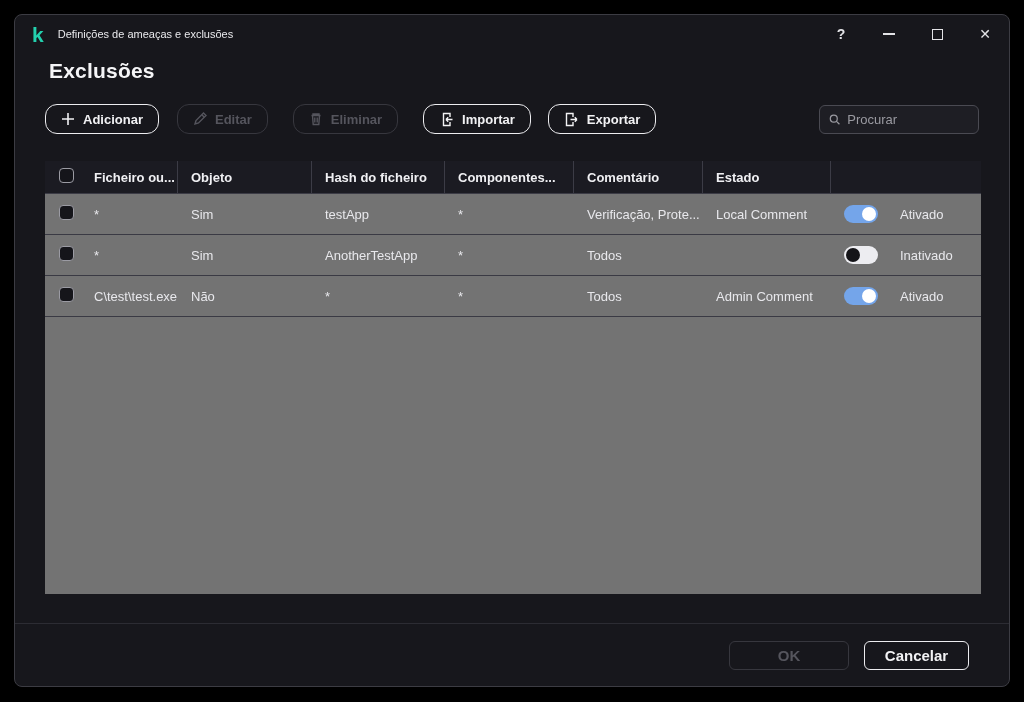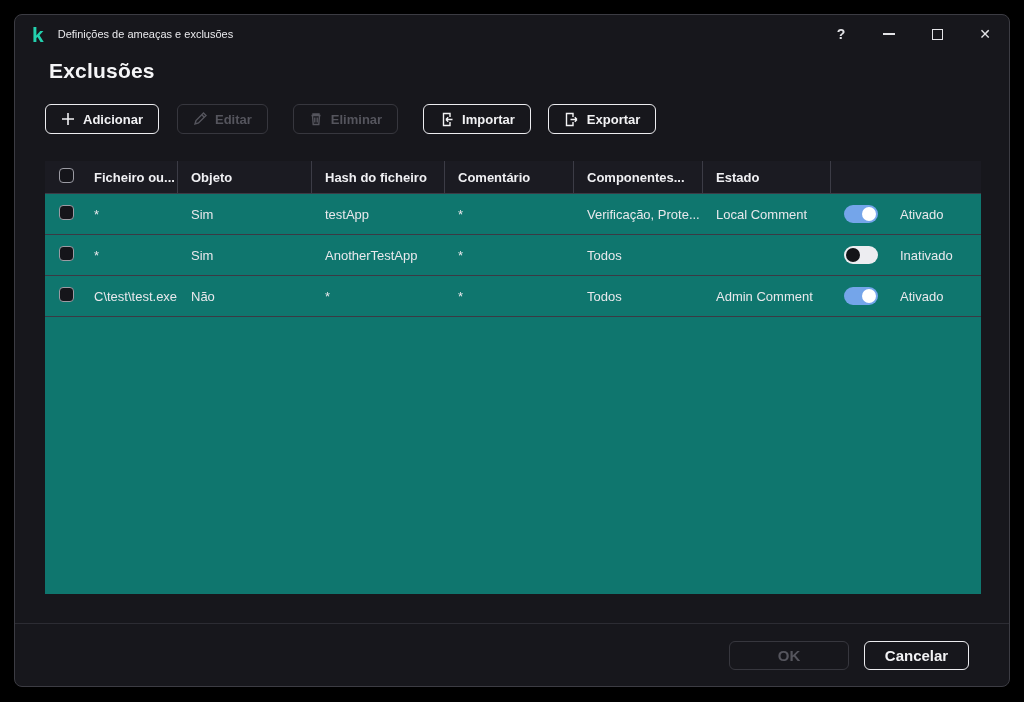--- a/index.html
+++ b/index.html
@@ -18,36 +18,36 @@
   .win-btn.help { font-weight:700; }
   .maxglyph { width:11px; height:11px; border:1.2px solid #e3e3e6; }
   .minglyph { width:12px; height:1.5px; background:#e3e3e6; }
 
   
   .page-heading { position:absolute; left:34px; top:44px; color:#f5f5f7; font-size:21px; font-weight:700; letter-spacing:.2px; }
 
   
   .toolbar { position:absolute; left:30px; top:89px; right:30px; height:30px; display:flex; align-items:center; }
   .btn { height:30px; display:inline-flex; align-items:center; justify-content:center; gap:8px;
-         border:1px solid #ededf0; border-radius:6px; background:transparent;
+         border:1px solid #ededf0; border-radius:12px; background:transparent;
          color:#f2f2f4; font-size:13px; font-weight:600; padding:0 15px; white-space:nowrap; }
   .btn svg { flex:0 0 auto; }
   .btn.disabled { border-color:#37373e; color:#55555d; }
   .btn.disabled svg { stroke:#55555d; }
   .btn svg { stroke:#f2f2f4; }
   .gap18 { margin-right:18px; } .gap25 { margin-right:25px; } .gap17 { margin-right:17px; }
 
   .search-box { margin-left:auto; width:160px; height:29px; background:#1e1e24; border:1px solid #4a4a52;
                 border-radius:6px; display:flex; align-items:center; padding:0 9px; gap:7px; }
   .search-box input { background:transparent; border:none; outline:none; color:#c9c9ce; font-size:13px; width:100%;
                       font-family:"Liberation Sans", sans-serif; }
   .search-box input::placeholder { color:#9a9aa1; }
 
   
-  .table { position:absolute; left:30px; top:146px; width:936px; height:433px; background:#0f766e; }
+  .table { position:absolute; left:30px; top:146px; width:936px; height:433px; background:#737373; }
   .grid-row { display:grid; grid-template-columns:36px 97px 134px 133px 129px 129px 128px 132px 1fr; align-items:center; }
   .thead { height:33px; background:#1b1b22; border-bottom:1px solid #3c3c46; }
   .thead .cell { color:#f0f0f3; font-size:13px; font-weight:700; }
   .cell { padding-left:13px; overflow:hidden; white-space:nowrap; text-overflow:ellipsis; }
   .cell.cb { padding-left:14px; }
   .thead .cell.sep { border-right:1px solid #3c3c46; height:100%; display:flex; align-items:center; }
   .thead .cell.cb { border-right:none; }
   .trow { height:41px; border-bottom:1px solid #3a3a44; color:#e8e8ec; font-size:13px; }
   .checkbox { width:15px; height:15px; border:1.5px solid #9b9ba3; border-radius:4px; background:#15151a; display:inline-block; }
 
@@ -115,30 +115,37 @@
         </svg>
       <span>Importar</span>
     </button>
     <button class="btn">
       <svg width="15" height="15" viewBox="0 0 15 15" fill="none" stroke-width="1.4">
           <path d="M9 5V1.5H2.5v12H9V10"></path>
           <path d="M6.5 7.5H13m0 0l-2.2-2.2M13 7.5l-2.2 2.2"></path>
         </svg>
       <span>Exportar</span>
     </button>
+    <div class="search-box">
+      <svg width="13" height="13" viewBox="0 0 13 13" fill="none" stroke="#9a9aa1" stroke-width="1.4">
+          <circle cx="5.5" cy="5.5" r="4"></circle>
+          <path d="M8.6 8.6L12 12"></path>
+        </svg>
+      <input type="text" placeholder="Procurar" style="">
+    </div>
   </div>
 
   <div class="table">
     <div class="grid-row thead">
       <div class="cell cb"><span class="checkbox"></span></div>
       <div class="cell sep">Ficheiro ou...</div>
       <div class="cell sep">Objeto</div>
       <div class="cell sep">Hash do ficheiro</div>
+      <div class="cell sep">Componentes...</div>
       <div class="cell sep">Comentário</div>
-      <div class="cell sep">Componentes...</div>
       <div class="cell sep">Estado</div>
       <div class="cell"></div>
     </div>
 
     <div class="grid-row trow">
       <div class="cell cb"><span class="checkbox"></span></div>
       <div class="cell">*</div>
       <div class="cell">Sim</div>
       <div class="cell">testApp</div>
       <div class="cell">*</div>

